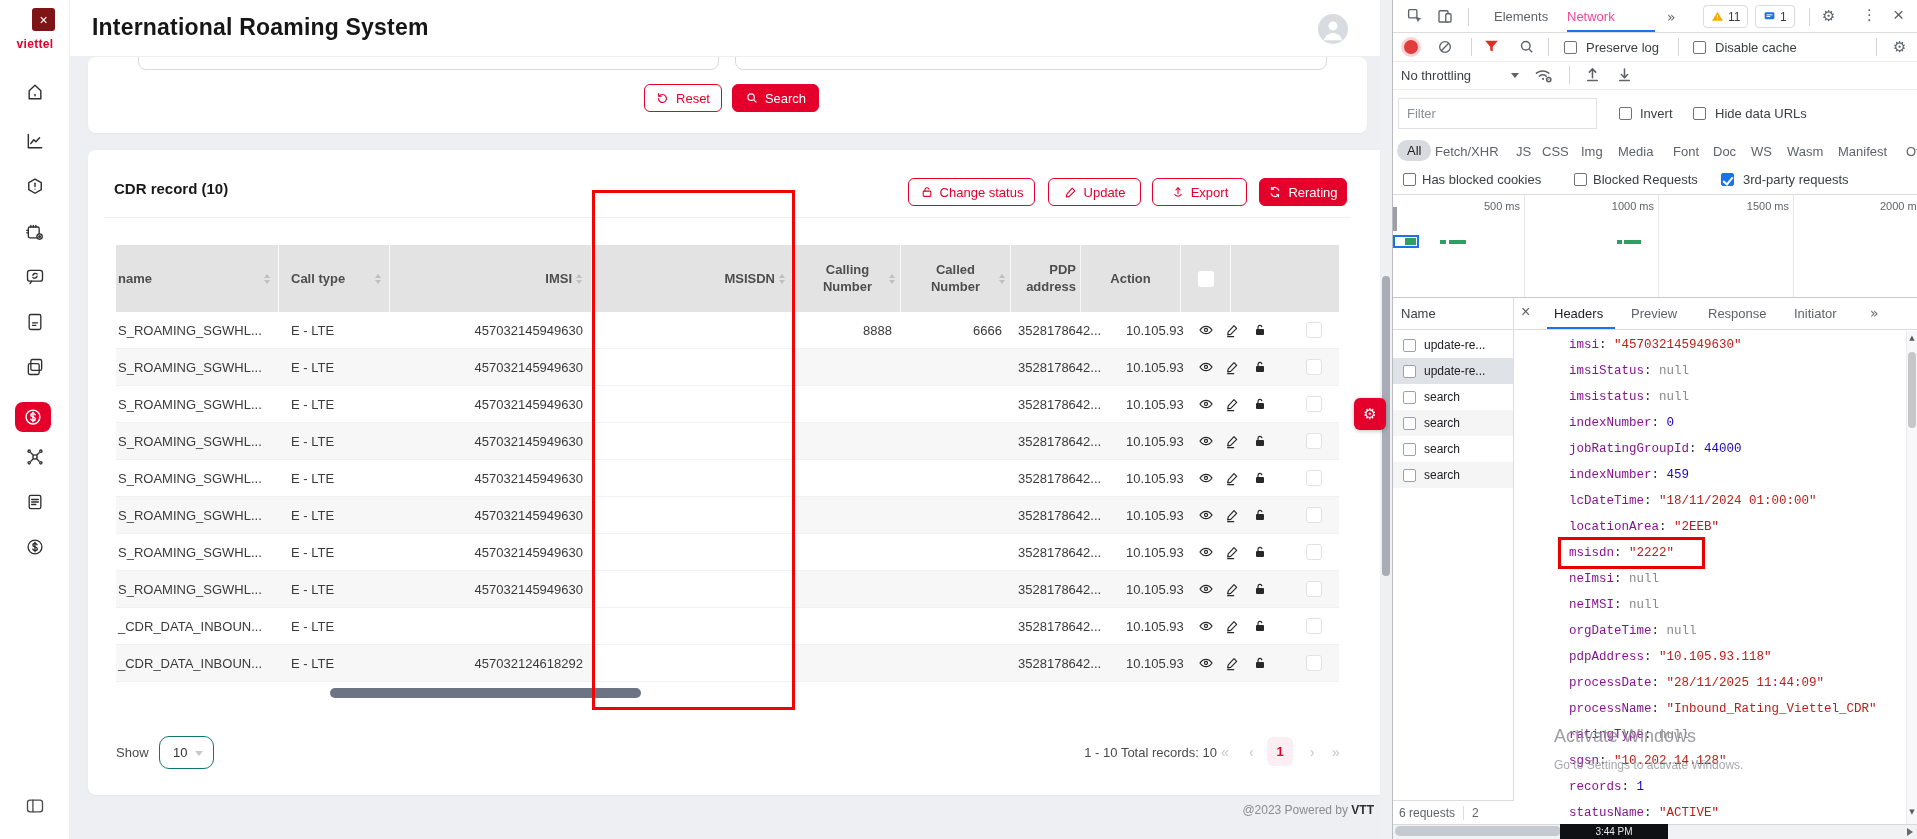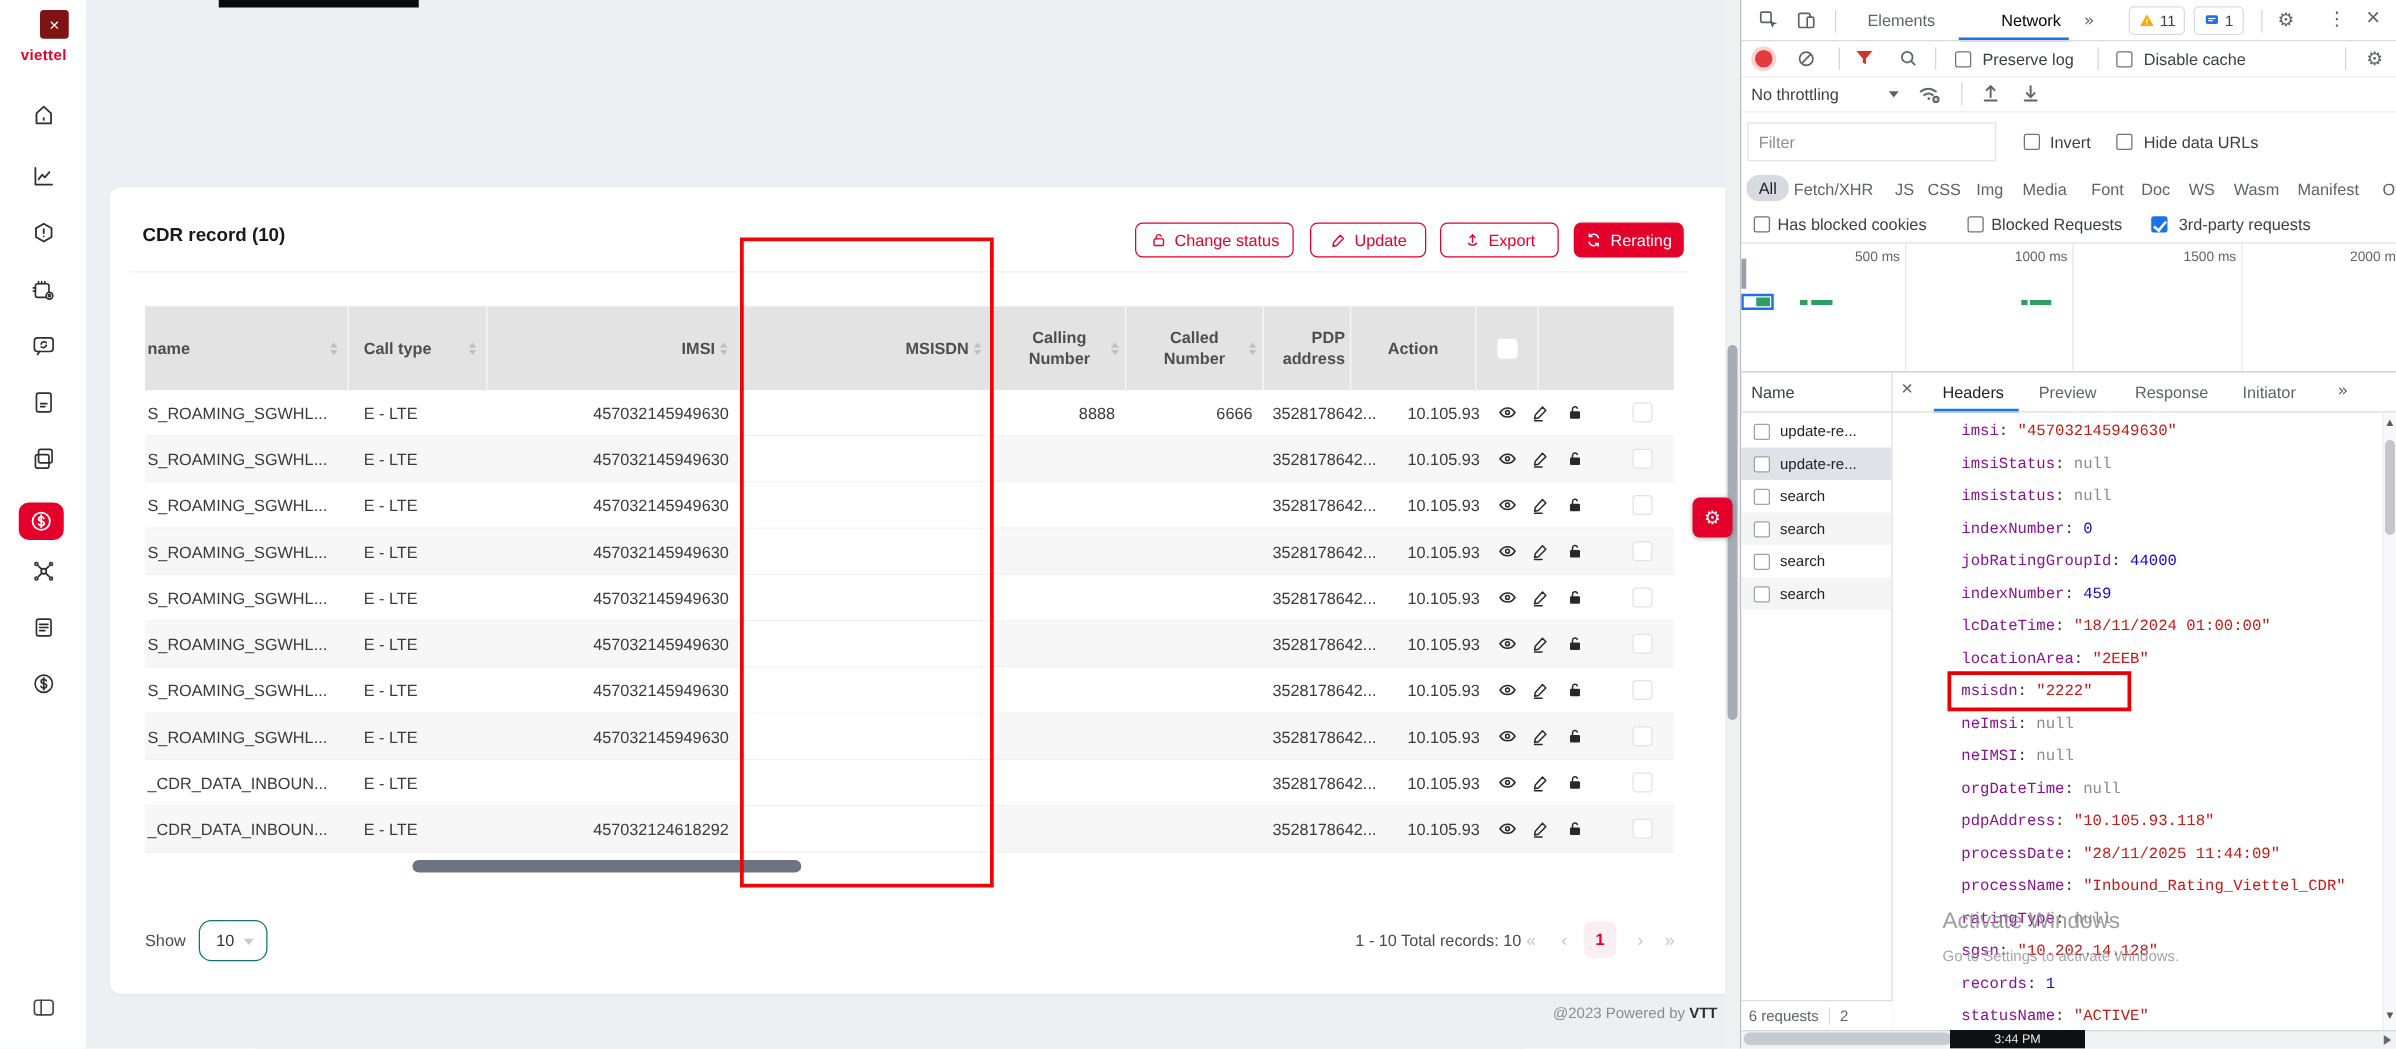--- a/index.html
+++ b/index.html
@@ -207,21 +207,48 @@
         </svg>
       </div>
     <div class="nv" style="top:796px;color:#4a4a4a">
         <svg viewBox="0 0 24 24" fill="none" stroke="currentColor" stroke-width="1.6" stroke-linecap="round">
           <rect x="3" y="5" width="18" height="14" rx="3"></rect>
           <path d="M9.5 5v14"></path>
         </svg>
       </div>
   </div>
 
-
+  <div class="apphead">
+    <div class="apptitle">International Roaming System</div>
+    <div class="avatar">
+        <svg viewBox="0 0 24 24">
+          <circle cx="12" cy="9.5" r="3.6" fill="#fff"></circle>
+          <path d="M4.5 21c1.6-4 4.6-5.8 7.5-5.8s5.9 1.8 7.5 5.8z" fill="#fff"></path>
+        </svg>
+      </div>
+  </div>
+
+  <div class="card" style="left:88px;top:57px;width:1279px;height:76px;overflow:hidden">
+    <input class="inpt" style="left: 50px; top: -16px; width: 581px;">
+    <input class="inpt" style="left: 647px; top: -16px; width: 592px;">
+    <div class="btn btn-o" style="left:556px;top:27px;width:78px">
+      <svg width="14" height="14" viewBox="0 0 24 24" fill="none" stroke="currentColor" stroke-width="2" stroke-linecap="round" stroke-linejoin="round">
+          <path d="M5.5 9a6.8 6.8 0 1 1-1.2 4"></path>
+          <path d="M4.5 4.5V9H9"></path>
+        </svg>
+      <span>Reset</span>
+    </div>
+    <div class="btn btn-f" style="left:644px;top:27px;width:87px">
+      <svg width="14" height="14" viewBox="0 0 24 24" fill="none" stroke="currentColor" stroke-width="2" stroke-linecap="round">
+          <circle cx="10.5" cy="10.5" r="5.5"></circle>
+          <path d="M14.8 14.8l4.2 4.2"></path>
+        </svg>
+      <span>Search</span>
+    </div>
+  </div>
 
   <div class="card" style="left:88px;top:150px;width:1544px;height:645px">
     <div class="cdrtitle">CDR record (10)</div>
     <div class="btn btn-o" style="left:820px;top:28px;width:127px">
       <svg width="14" height="14" viewBox="0 0 24 24" fill="none" stroke="currentColor" stroke-width="1.9" stroke-linecap="round">
           <rect x="5.5" y="10.5" width="13" height="9" rx="1.5"></rect>
           <path d="M8.5 10.5V8a3.5 3.5 0 0 1 6.8-1"></path>
         </svg>
       <span>Change status</span>
     </div>
@@ -640,21 +667,21 @@
     <svg class="abs gico" style="left:13px;top:7px" width="18" height="18" viewBox="0 0 24 24" fill="none" stroke="currentColor" stroke-width="1.8">
         <rect x="3.5" y="3.5" width="11" height="11" rx="1.5"></rect>
         <path d="M12.5 12.5l8.5 3.2-3.6 1.2-1.4 3.6z" fill="currentColor" stroke="none"></path>
       </svg>
     <svg class="abs gico" style="left:43px;top:7px" width="18" height="18" viewBox="0 0 24 24" fill="none" stroke="currentColor" stroke-width="1.8">
         <rect x="4" y="5" width="12" height="15" rx="1.5"></rect>
         <rect x="13" y="9" width="7" height="11" rx="1.5" fill="#fff"></rect>
       </svg>
     <span class="sep" style="left:75px;top:8px"></span>
     <span class="dtab" style="left:101px">Elements</span>
-    <span class="dtab" style="left:208px;color:#000000">Network</span>
+    <span class="dtab" style="left:174px;color:#ec4899">Network</span>
     <div class="abs" style="left:174px;top:30px;width:88px;height:3px;background:#1a73e8"></div>
     <span class="dtab glyph" style="left:274px;font-size:14px">»</span>
     <div class="badge" style="left:310px">
       <svg width="13" height="13" viewBox="0 0 24 24">
           <path d="M12 3 22 20H2z" fill="#f9ab00"></path>
           <rect x="11.1" y="9.5" width="1.8" height="5" fill="#fff"></rect>
           <rect x="11.1" y="16" width="1.8" height="1.8" fill="#fff"></rect>
         </svg>
       <span>11</span>
     </div>

